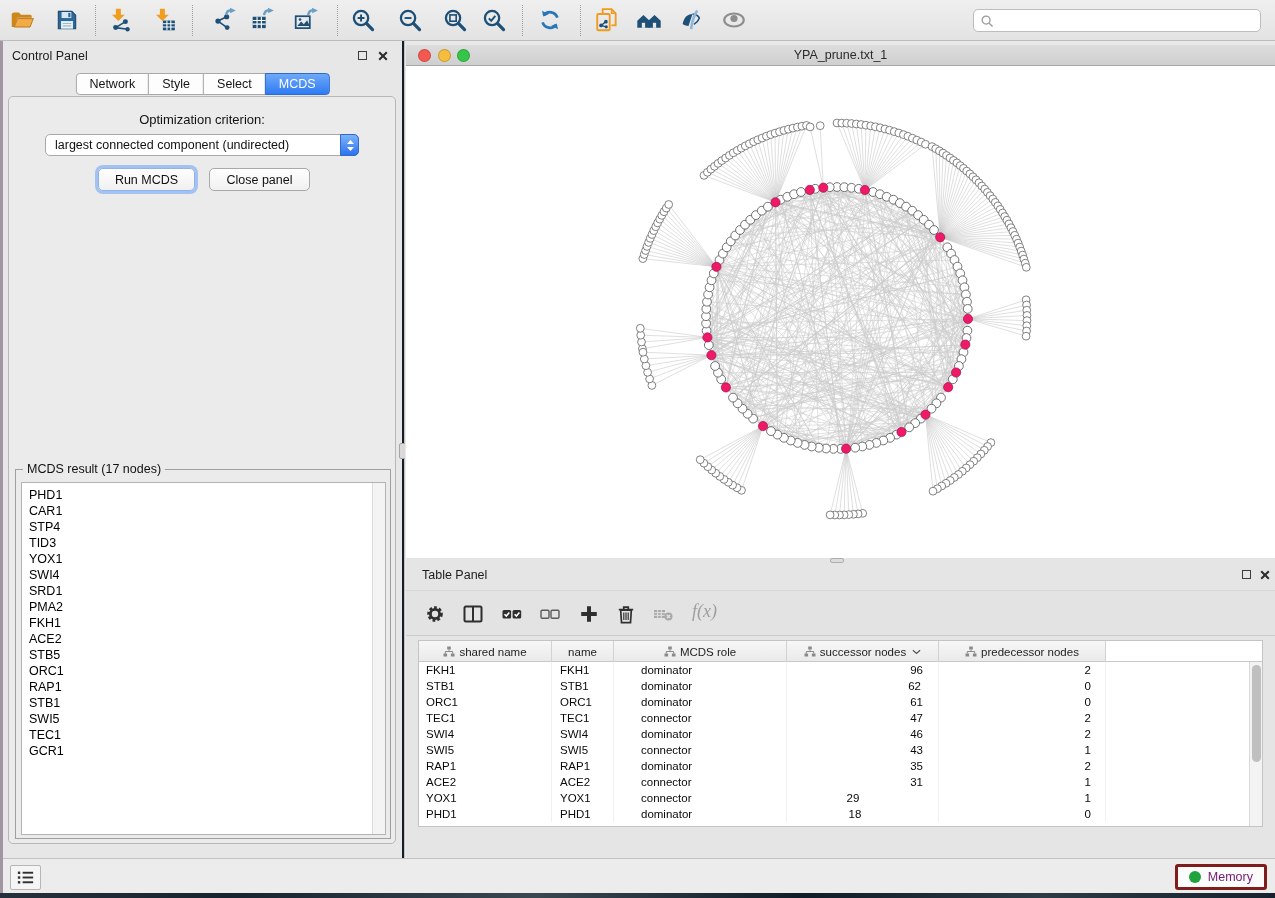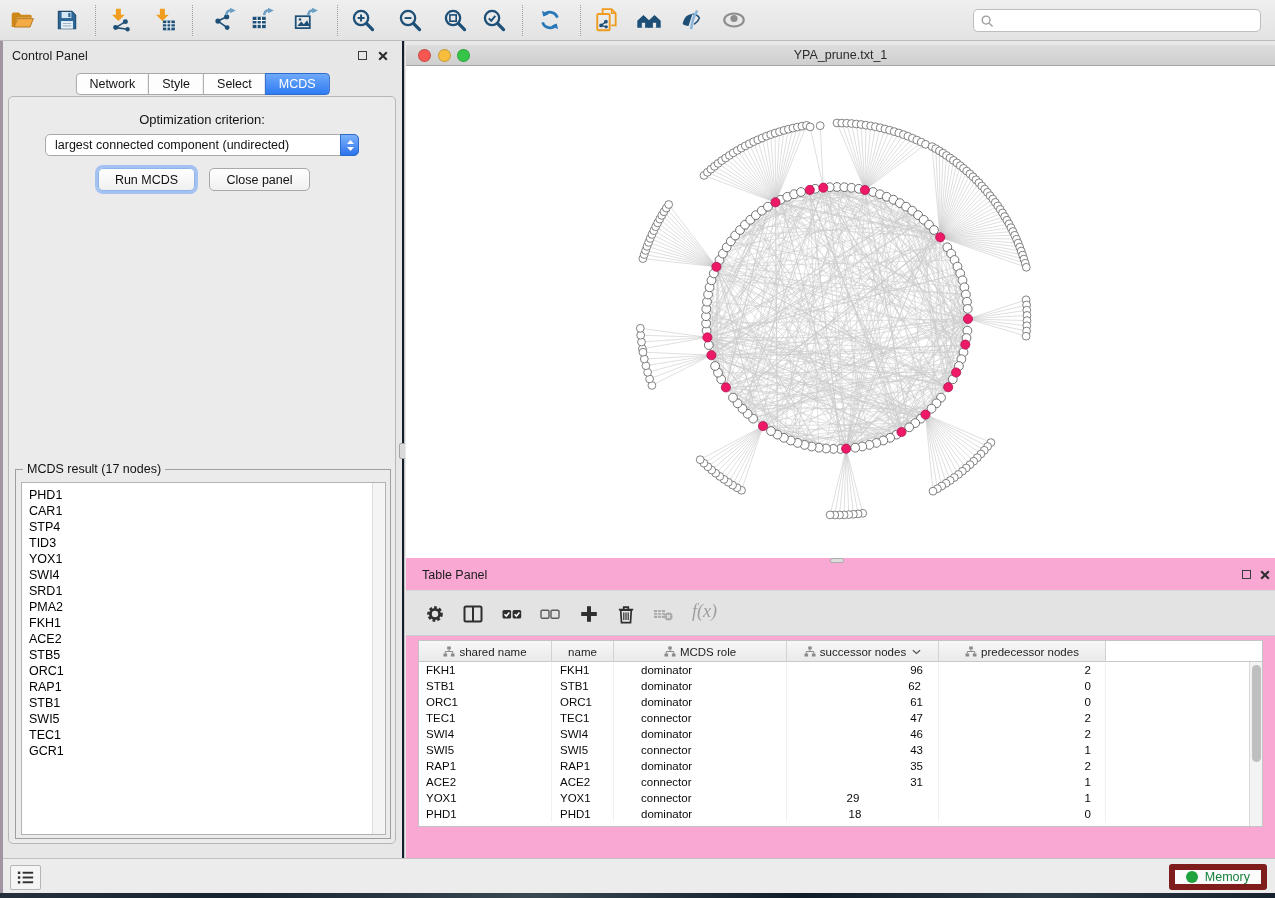--- a/index.html
+++ b/index.html
@@ -64,21 +64,21 @@
   .rightbg { position:absolute; left:405px; top:41px; width:870px; height:817px; background:#e9e9e9; }
   .netwin { position:absolute; left:406px; top:45px; width:869px; height:513px; background:#fff; }
   .net-titlebar { position:relative; height:21px; background:linear-gradient(#dddddd,#cfcfcf);
     border-bottom:1px solid #a8a8a8; }
   .tl { position:absolute; top:4px; width:13px; height:13px; border-radius:50%; border:1px solid rgba(0,0,0,.18); }
   .net-title { text-align:center; line-height:20px; font-size:12.5px; color:#2b2b2b; }
   .netview { position:absolute; left:0; top:21px; width:869px; height:492px; }
   .netview svg { width:100%; height:100%; display:block; }
 
   
-  .tpanel { position:absolute; left:406px; top:558px; width:869px; height:300px; background:#f9a8d4; }
+  .tpanel { position:absolute; left:406px; top:558px; width:869px; height:300px; background:#e5e5e5; }
   .hhandle { position:absolute; left:424px; top:0; width:14px; height:5px; background:#dcdcdc;
     border:1px solid #adadad; border-radius:2px; }
   .tp-title { position:absolute; left:16px; top:10px; font-size:12.5px; color:#1c1c1c; }
   .tp-toolbar { position:absolute; left:0; top:32px; width:869px; height:46px; background:#e3e3e3;
     border-top:1px solid #d8d8d8; border-bottom:1px solid #cccccc; }
   .tbicon { position:absolute; top:12px; width:22px; height:22px; }
   .tbicon svg { width:22px; height:22px; display:block; }
   .fx { position:absolute; top:10px; font-family:"Liberation Serif",serif; font-style:italic;
     font-size:18px; color:#9e9e9e; }
   .ttable { position:absolute; left:12px; top:82px; width:845px; height:187px; background:#fff;
@@ -98,22 +98,22 @@
   .ttab:first-child { border-radius:4px 0 0 4px; margin-left:0; }
   .ttab:last-child { border-radius:0 4px 4px 0; }
   .ttab.active { background:linear-gradient(#6fa9f9,#2b7bf3); color:#fff; border-color:#2d6ccd; }
 
   
   .statusbar { position:absolute; left:3px; top:858px; width:1272px; height:35px; background:#ececec;
     border-top:1px solid #c2c2c2; }
   .menu-btn { position:absolute; left:7px; top:6px; width:31px; height:25px; background:#f5f5f5;
     border:1px solid #b5b5b5; border-radius:2px; }
   .menu-btn svg { width:21px; height:21px; margin:1px 0 0 4px; }
-  .mem-btn { position:absolute; right:8px; top:5px; height:26px; background:#fbfbfb; border:6px solid #7f1d1d;
-    border-radius:3px; display:flex; align-items:center; gap:7px; padding:0 11px; font-size:12.5px; color:#15803d; }
+  .mem-btn { position:absolute; right:8px; top:5px; height:26px; background:#fbfbfb; border:3px solid #7f1d1d;
+    border-radius:3px; display:flex; align-items:center; gap:7px; padding:0 11px; font-size:12.5px; color:#701a75; }
   .mem-dot { width:12px; height:12px; border-radius:50%; }
 </style>
 </head>
 <body>
 
 <div id="app">
 
   <div class="toolbar">
       <span class="ticon" style="left: 9px;">
         <svg viewBox="0 0 24 24">

